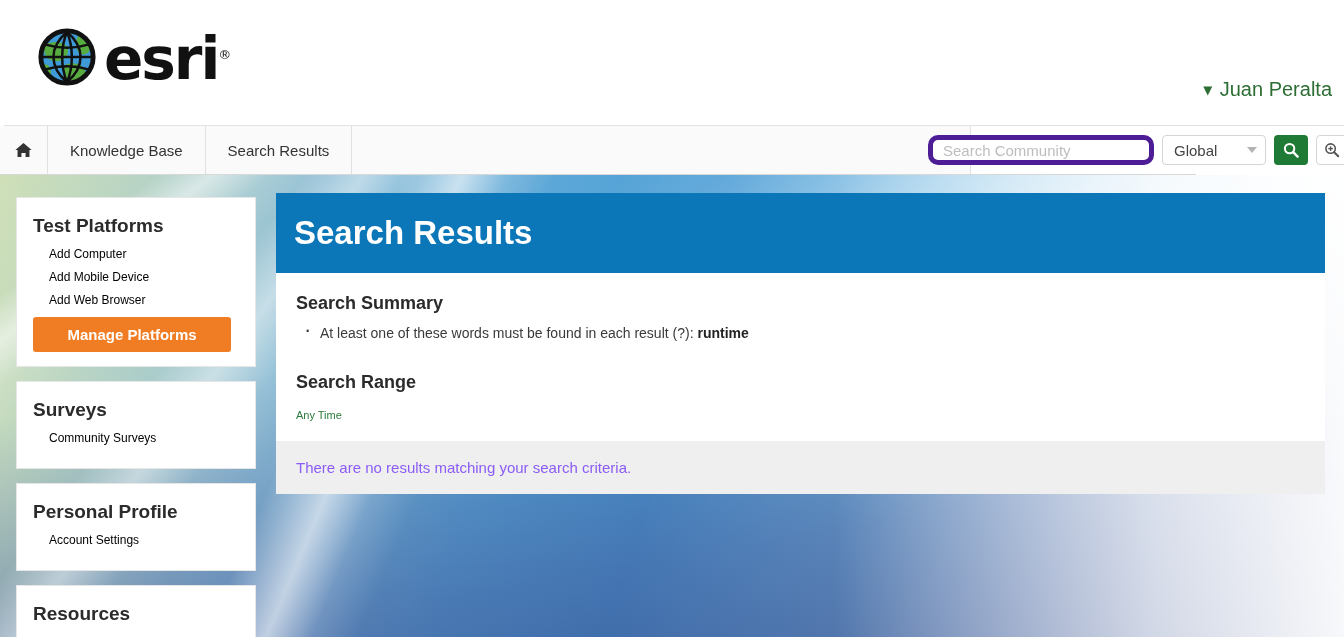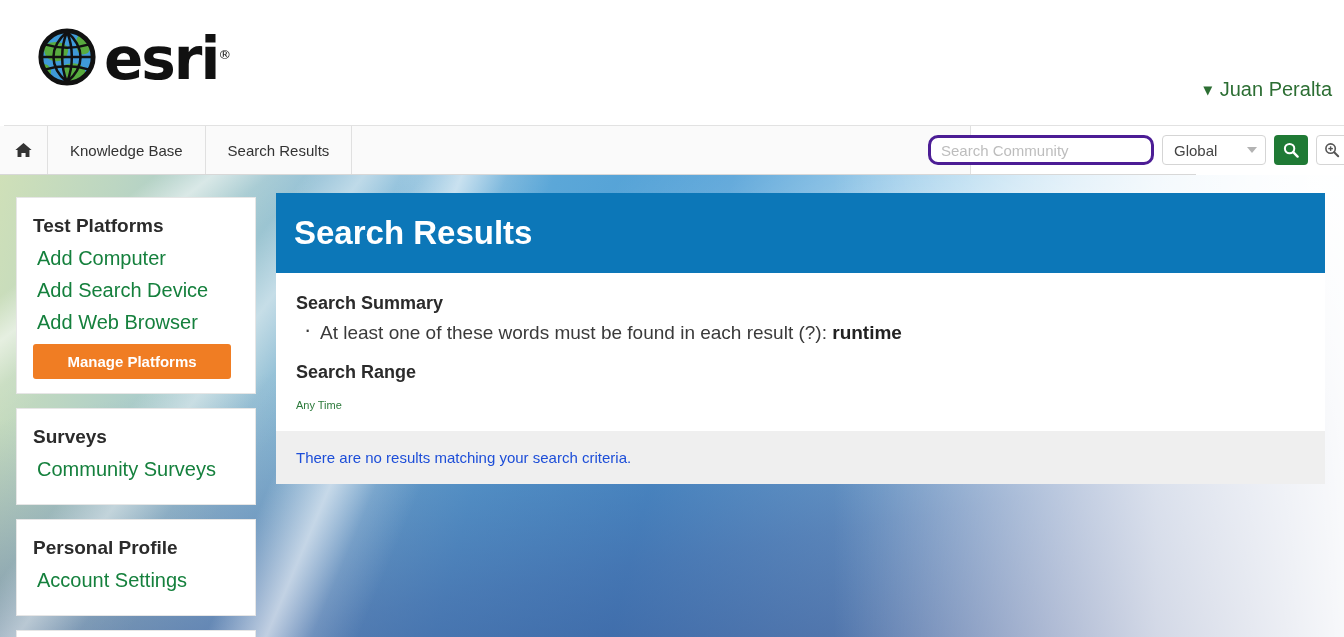--- a/index.html
+++ b/index.html
@@ -165,21 +165,21 @@
 
   #nav-search {
     position: absolute;
     left: 928px; top: 0;
     height: 48px;
     display: flex; align-items: center;
     gap: 8px;
   }
   #search-input {
     width: 226px; height: 30px;
-    border: 3px solid #4c1d95;
+    border: 5px solid #4c1d95;
     border-radius: 10px;
     padding: 0 10px;
     font-size: 15px;
     color: #444;
     font-family: "Liberation Sans", sans-serif;
     box-sizing: border-box;
     background: #fff;
     outline: none;
   }
   #search-input::placeholder { color: #bdbdbd; }
@@ -234,23 +234,23 @@
   }
   .card h3 {
     margin: 5px 0 10px 0;
     font-size: 19px;
     font-weight: bold;
     color: #2b2b2b;
     font-family: "Liberation Sans", sans-serif;
   }
   .card .link {
     display: block;
-    font-size: 20px;
-    color: #15803d;
-    margin: 8px 0 9px 4px;
+    font-size: 12px;
+    color: #000000;
+    margin: 8px 0 9px 16px;
     cursor: pointer;
     text-decoration: none;
   }
   .btn-orange {
     display: block;
     width: 100%;
     background: #f07d23;
     color: #ffffff;
     font-size: 15px;
     font-weight: bold;
@@ -289,28 +289,28 @@
     padding: 20px 20px 18px 20px;
     box-sizing: border-box;
   }
   #panel-body h2 {
     margin: 0 0 8px 0;
     font-size: 18px;
     font-weight: bold;
     color: #2b2b2b;
     font-family: "Liberation Sans", sans-serif;
   }
-  #panel-body h2.range { margin-top: 18px; }
+  #panel-body h2.range { margin-top: 28px; }
   #summary-list {
     margin: 0 0 0 0;
     padding: 0;
     list-style: none;
   }
   #summary-list li {
-    font-size: 19px;
+    font-size: 14px;
     color: #3a3a3a;
     padding-left: 24px;
     position: relative;
     line-height: 22px;
   }
   #summary-list li::before {
     content: "\00B7";
     position: absolute;
     left: 8px; top: -3px;
     font-size: 22px;
@@ -322,21 +322,21 @@
     margin-top: 8px;
     color: #2c7a3b;
     font-size: 11px;
     text-decoration: none;
     cursor: pointer;
   }
   #no-results {
     background: #efefef;
     padding: 20px;
     font-size: 15px;
-    color: #1d4ed8;
+    color: #8b5cf6;
     box-sizing: border-box;
     height: 53px;
     display: flex;
     align-items: center;
   }
 </style>
 </head>
 <body>
 
 <div id="bg-art">
@@ -429,21 +429,21 @@
     </button>
   </div>
 
 </div>
 
 <div id="sidebar">
 
   <div class="card">
     <h3>Test Platforms</h3>
     <a class="link">Add Computer</a>
-    <a class="link">Add Search Device</a>
+    <a class="link">Add Mobile Device</a>
     <a class="link">Add Web Browser</a>
     <button class="btn-orange">Manage Platforms</button>
   </div>
 
   <div class="card">
     <h3>Surveys</h3>
     <a class="link">Community Surveys</a>
   </div>
 
   <div class="card">

